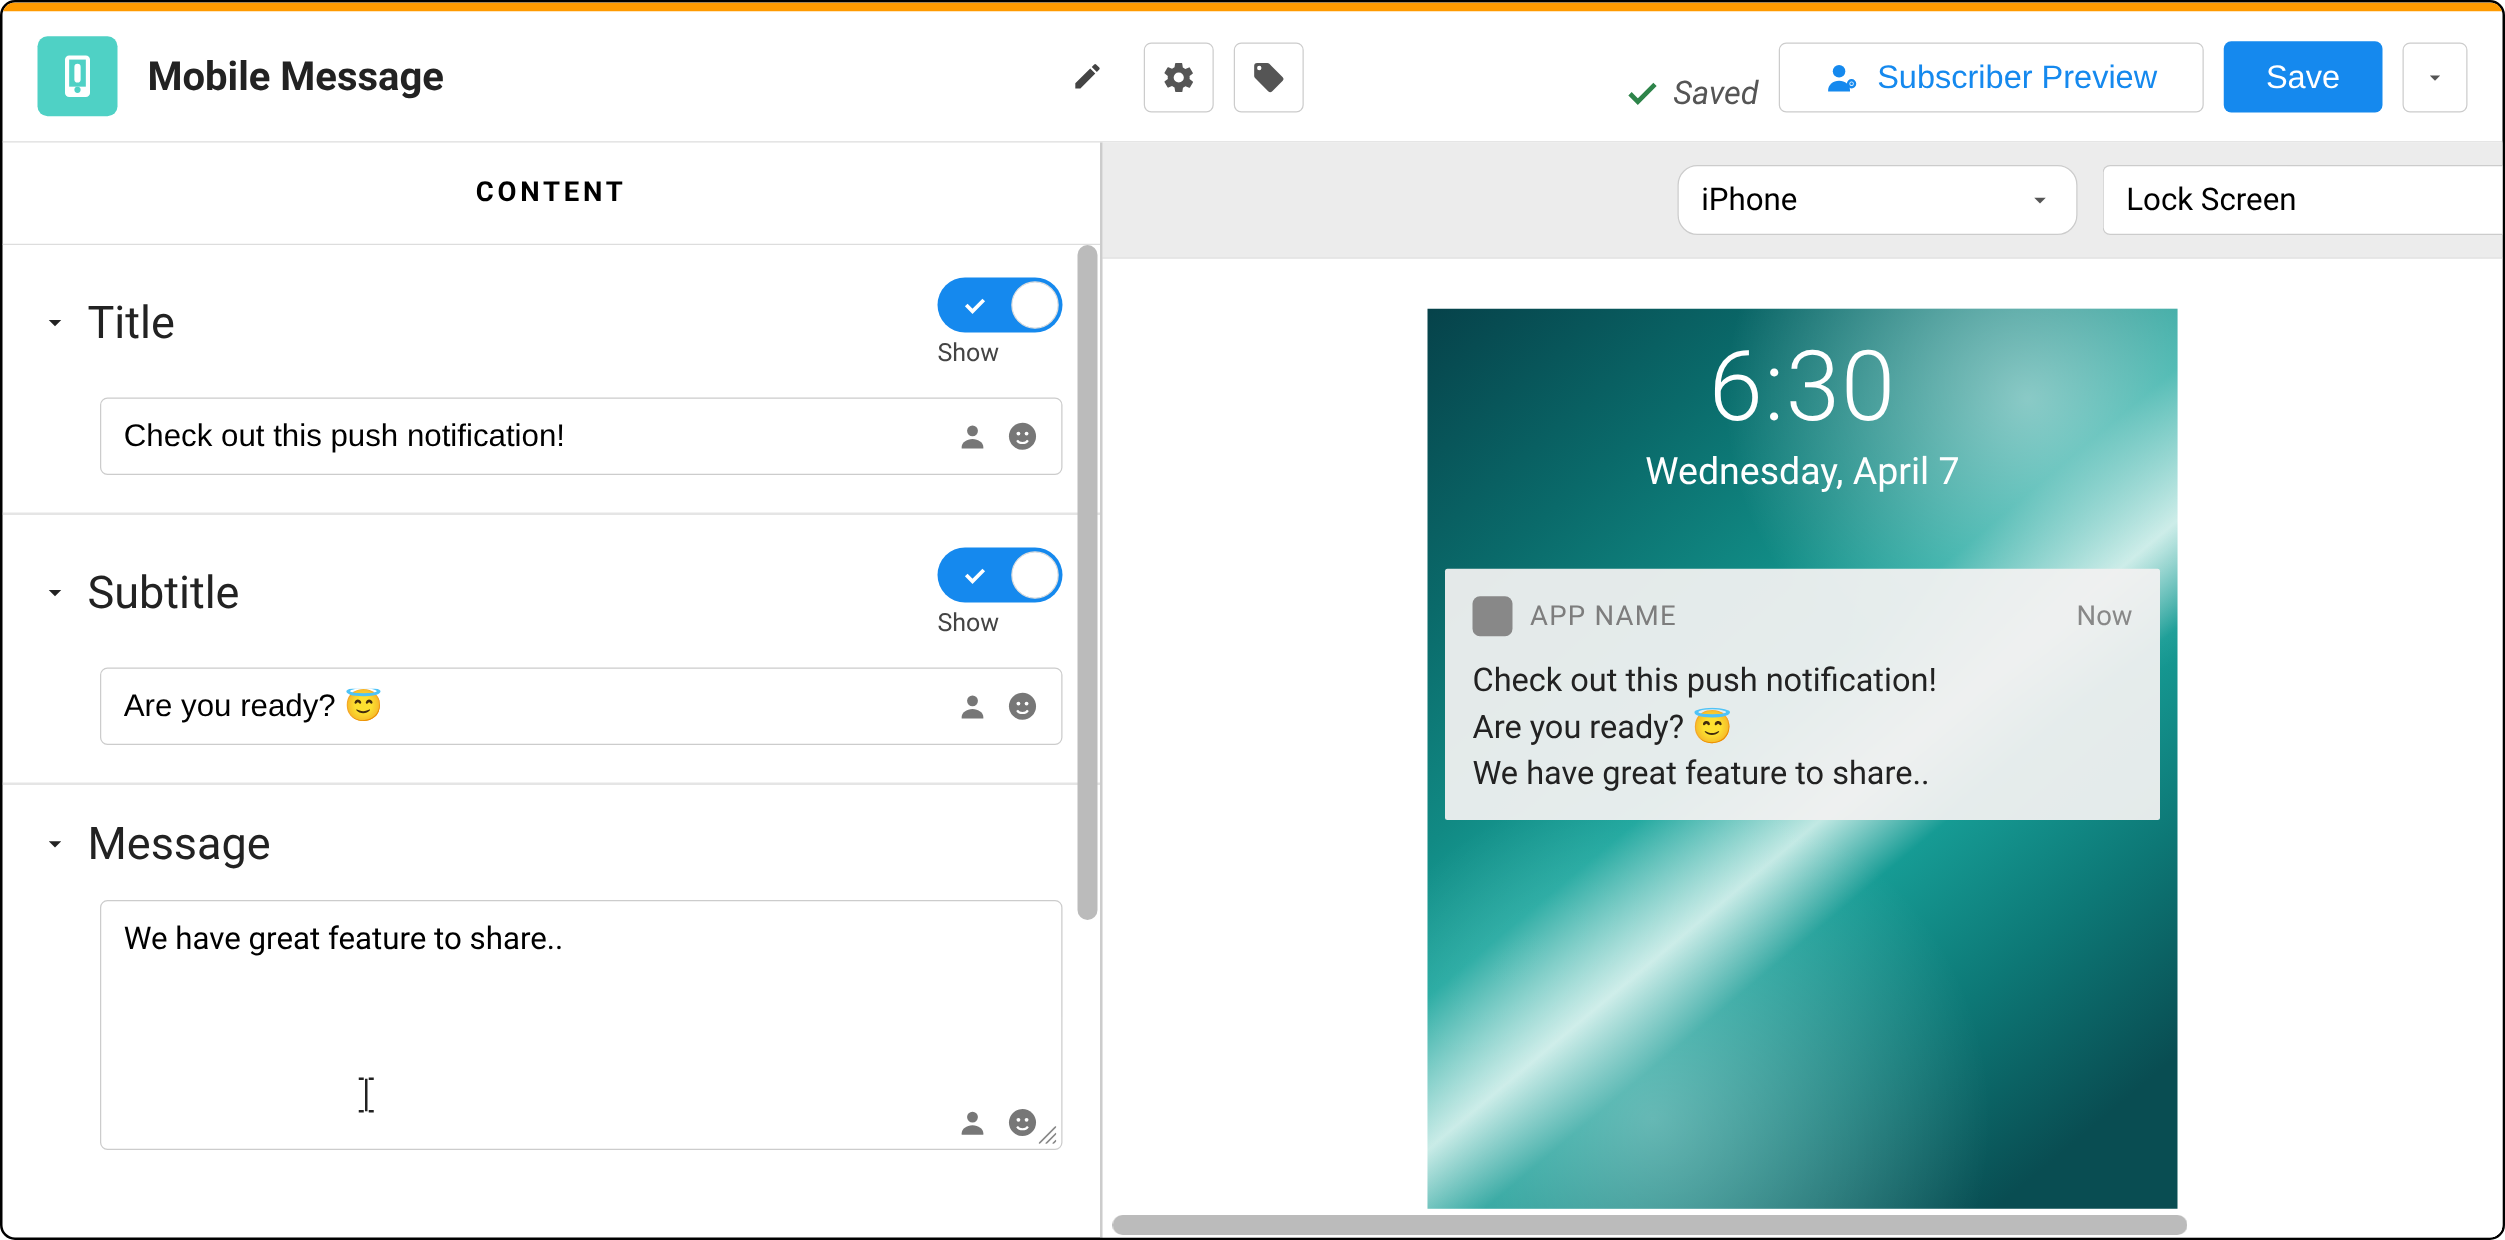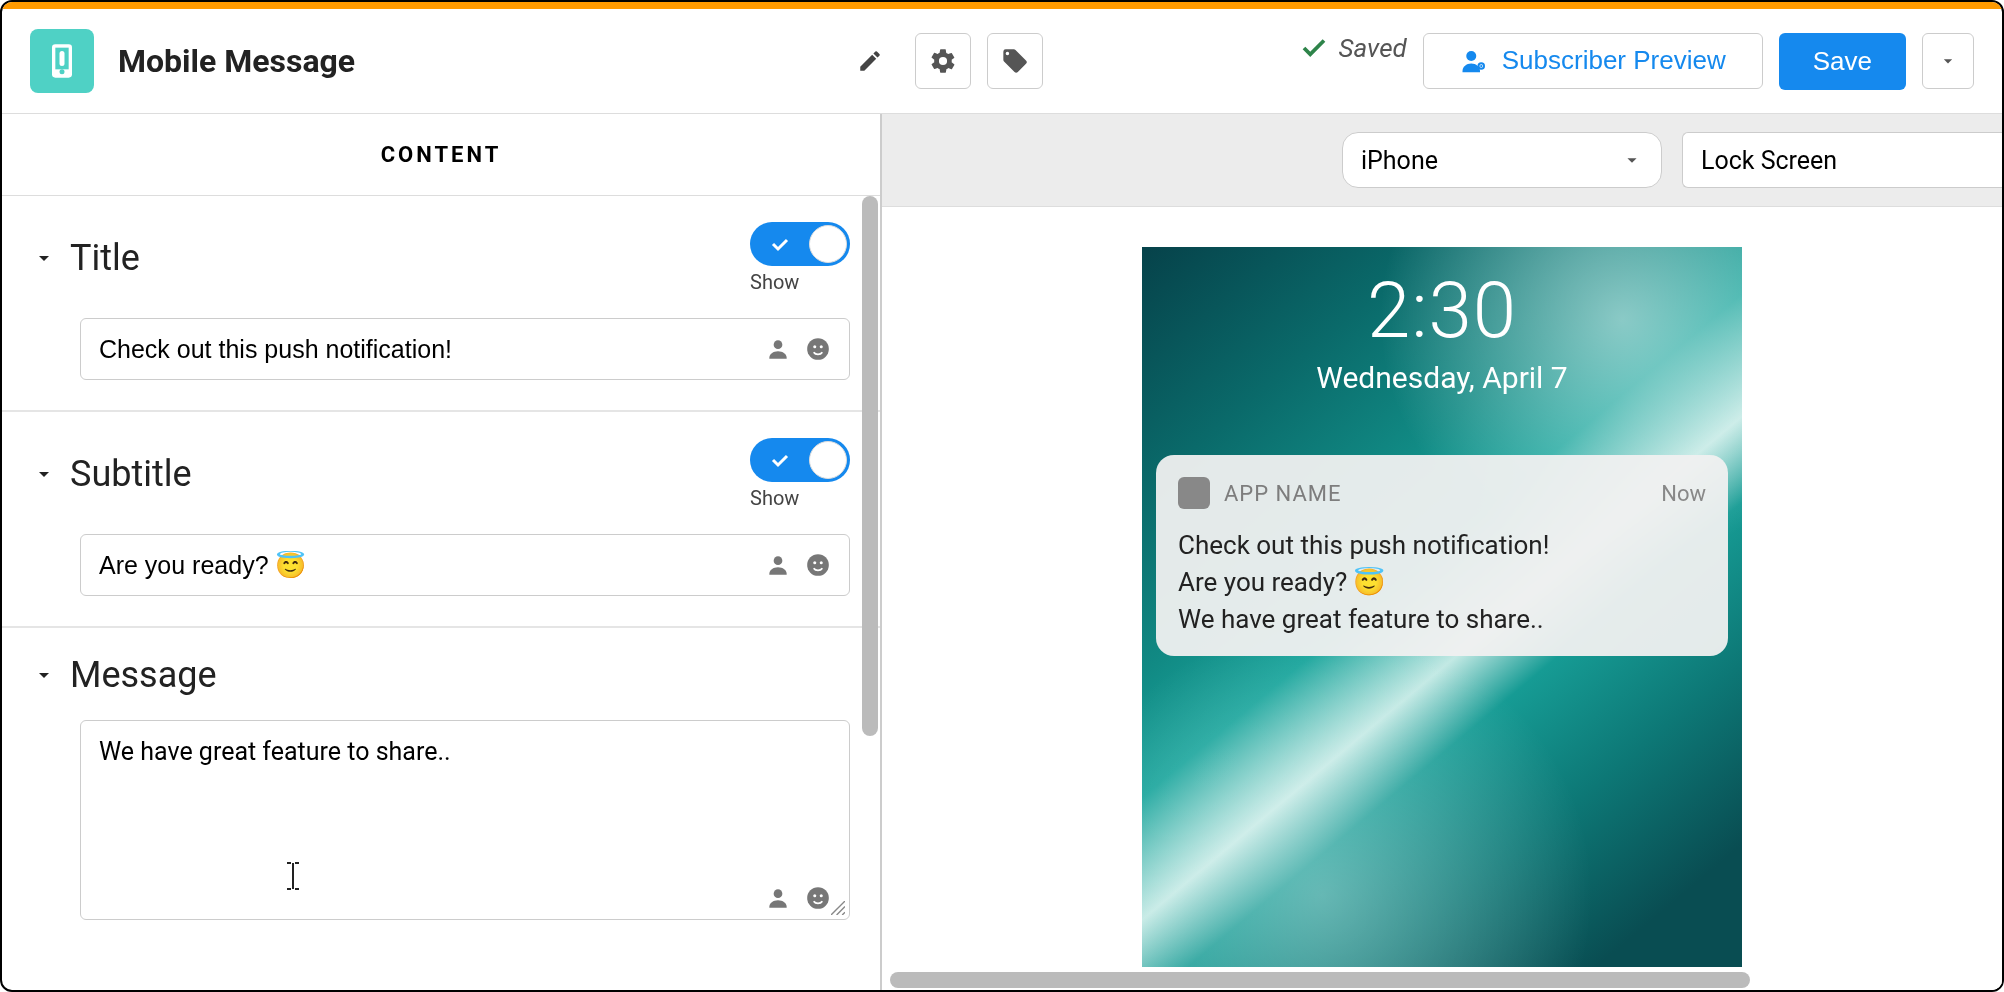--- a/index.html
+++ b/index.html
@@ -51,21 +51,21 @@
     height: 40px;
     display:flex;
     align-items:center;
     justify-content:center;
     cursor:pointer;
     background:transparent;
     border:none;
   }
   .header-right {
     display:flex;
-    align-items:flex-start;
+    align-items:flex-end;
     gap: 16px;
     margin-left: 25px;
     flex:1;
   }
   .icon-btn {
     width: 56px;
     height: 56px;
     border: 1px solid #ccc;
     border-radius: 6px;
     background: #fff;
@@ -315,21 +315,21 @@
   .phone-date {
     color:#fff;
     font-size: 30px;
     text-align:center;
     margin-top: 4px;
     font-weight: 400;
   }
   .notif {
     margin: 60px 14px 0 14px;
     background: rgba(240,240,240,0.95);
-    border-radius: 18px;
+    border-radius: 2px;
     padding: 22px 22px 18px 22px;
   }
   .notif-head {
     display:flex;
     align-items:center;
     gap: 14px;
   }
   .notif-app-icon {
     width: 32px;
     height: 32px;
@@ -552,21 +552,21 @@
             <path d="M7 10l5 5 5-5z"></path>
           </svg>
       </div>
       <div class="select-box second">
         <span>Lock Screen</span>
       </div>
     </div>
 
     <div class="preview-area">
       <div class="phone">
-        <div class="phone-time">2:30</div>
+        <div class="phone-time">6:30</div>
         <div class="phone-date">Wednesday, April 7</div>
         <div class="notif">
           <div class="notif-head">
             <div class="notif-app-icon"></div>
             <div class="notif-app-name">APP NAME</div>
             <div class="notif-time">Now</div>
           </div>
           <div class="notif-body">
             <div>Check out this push notification!</div>
             <div>Are you ready? 😇</div>

